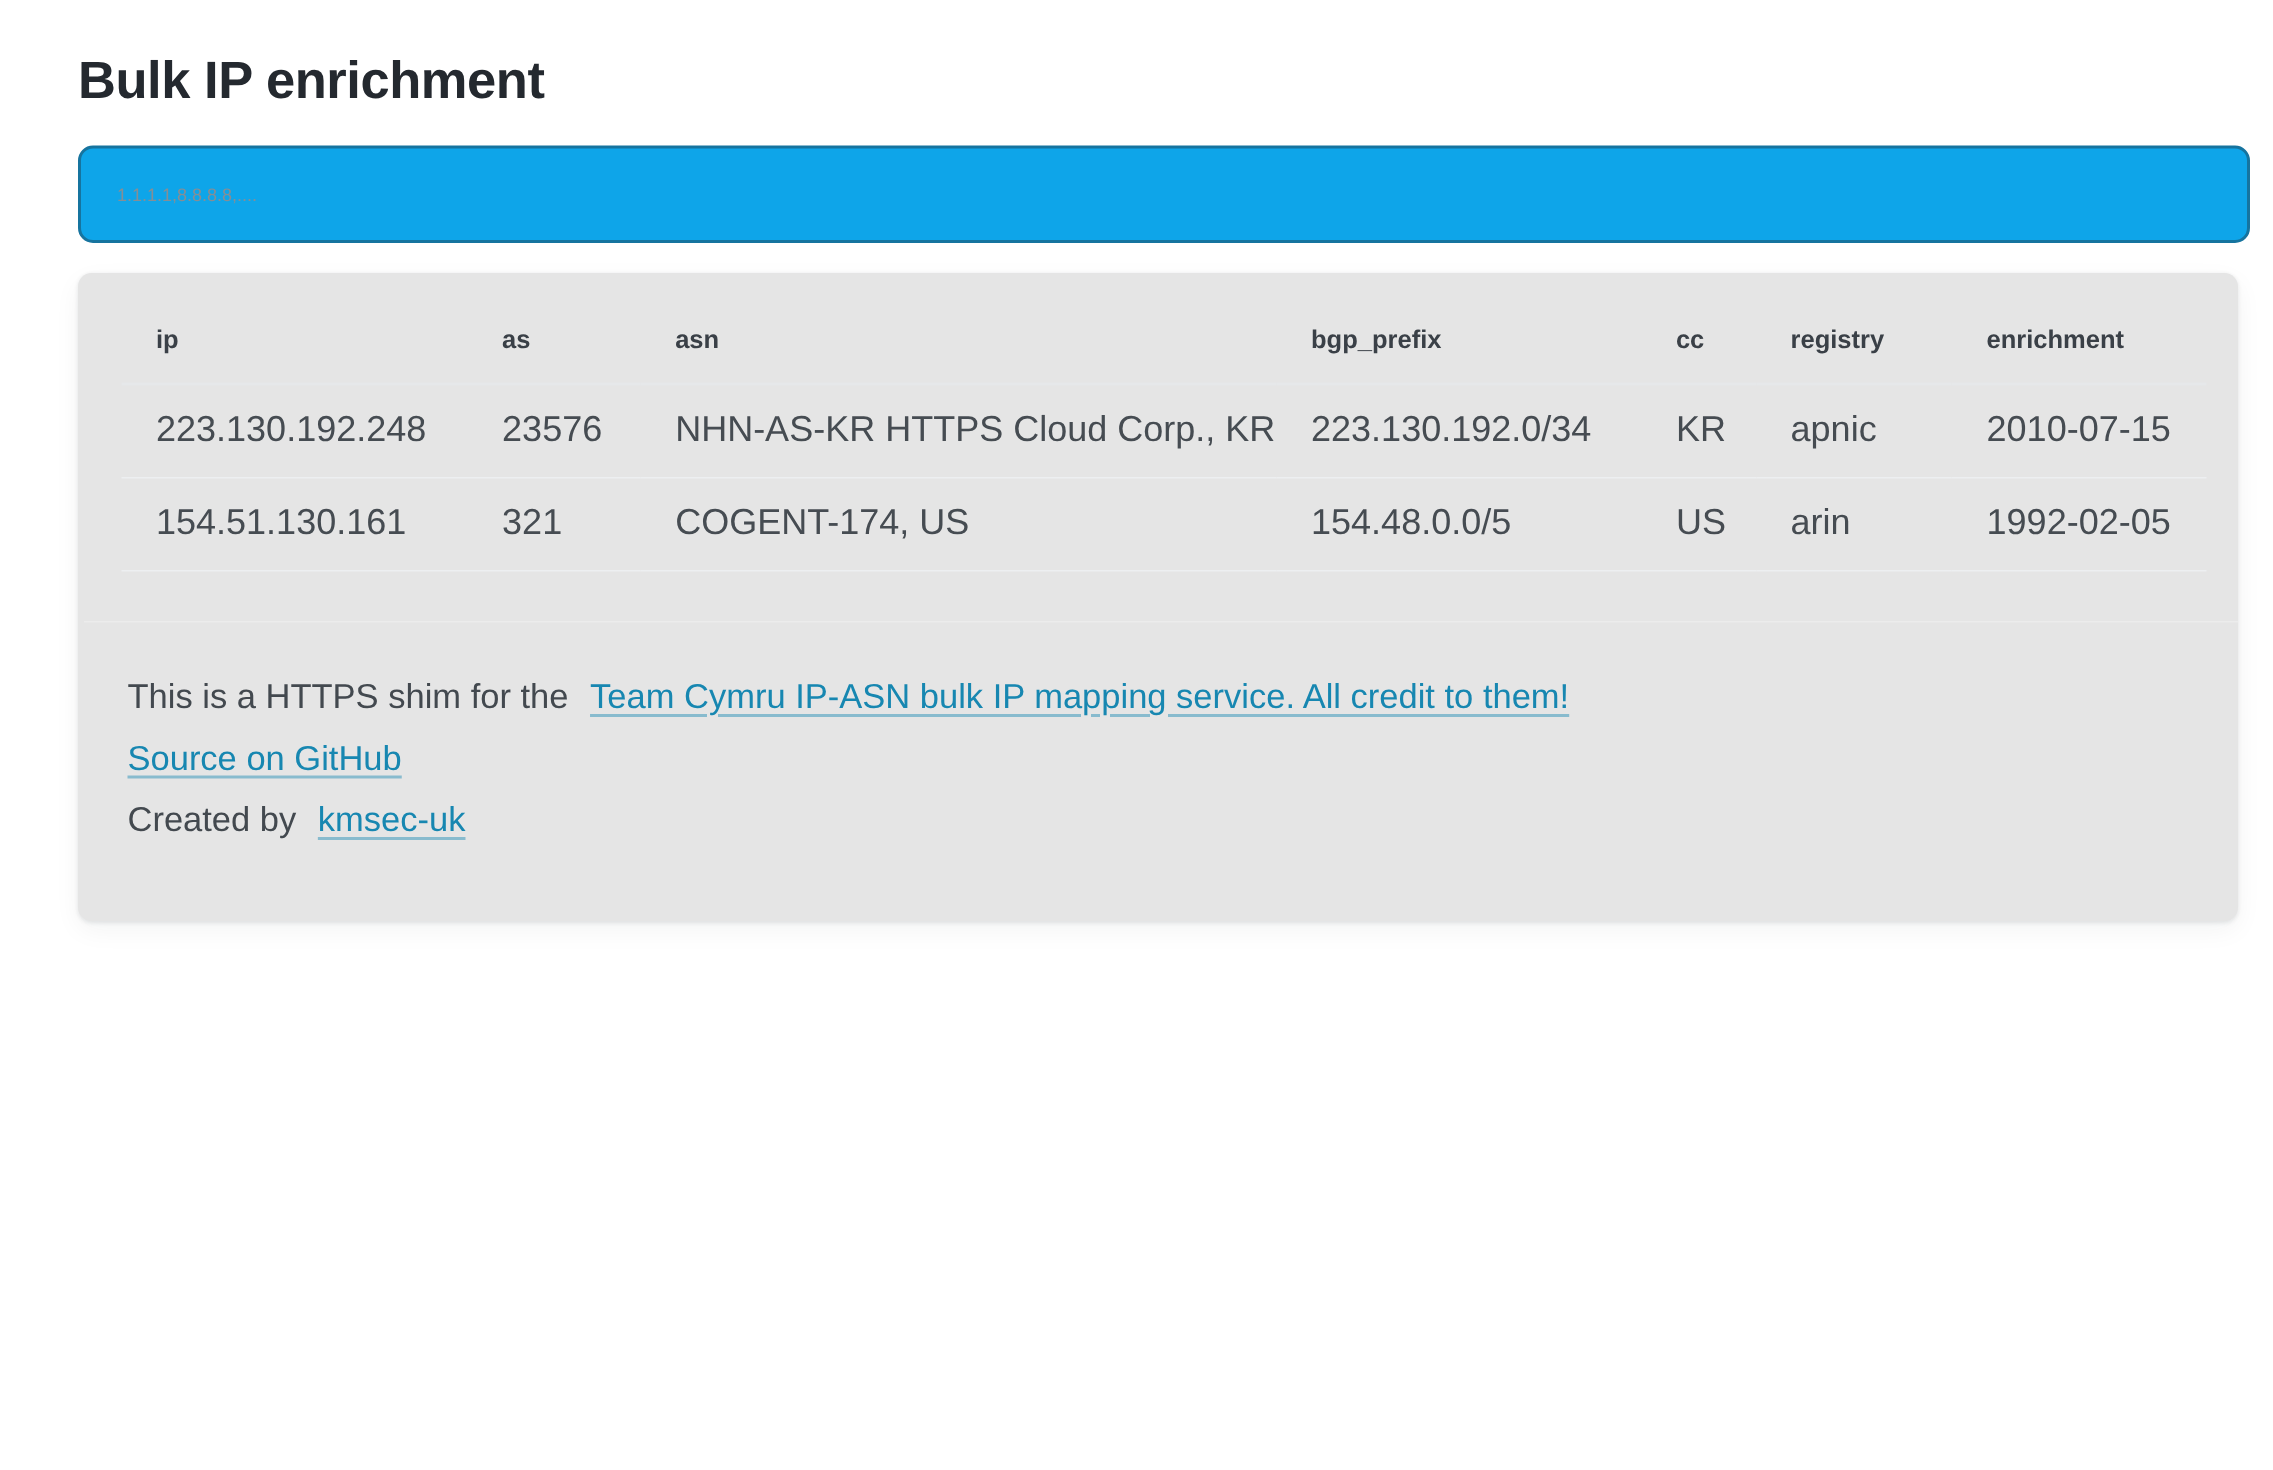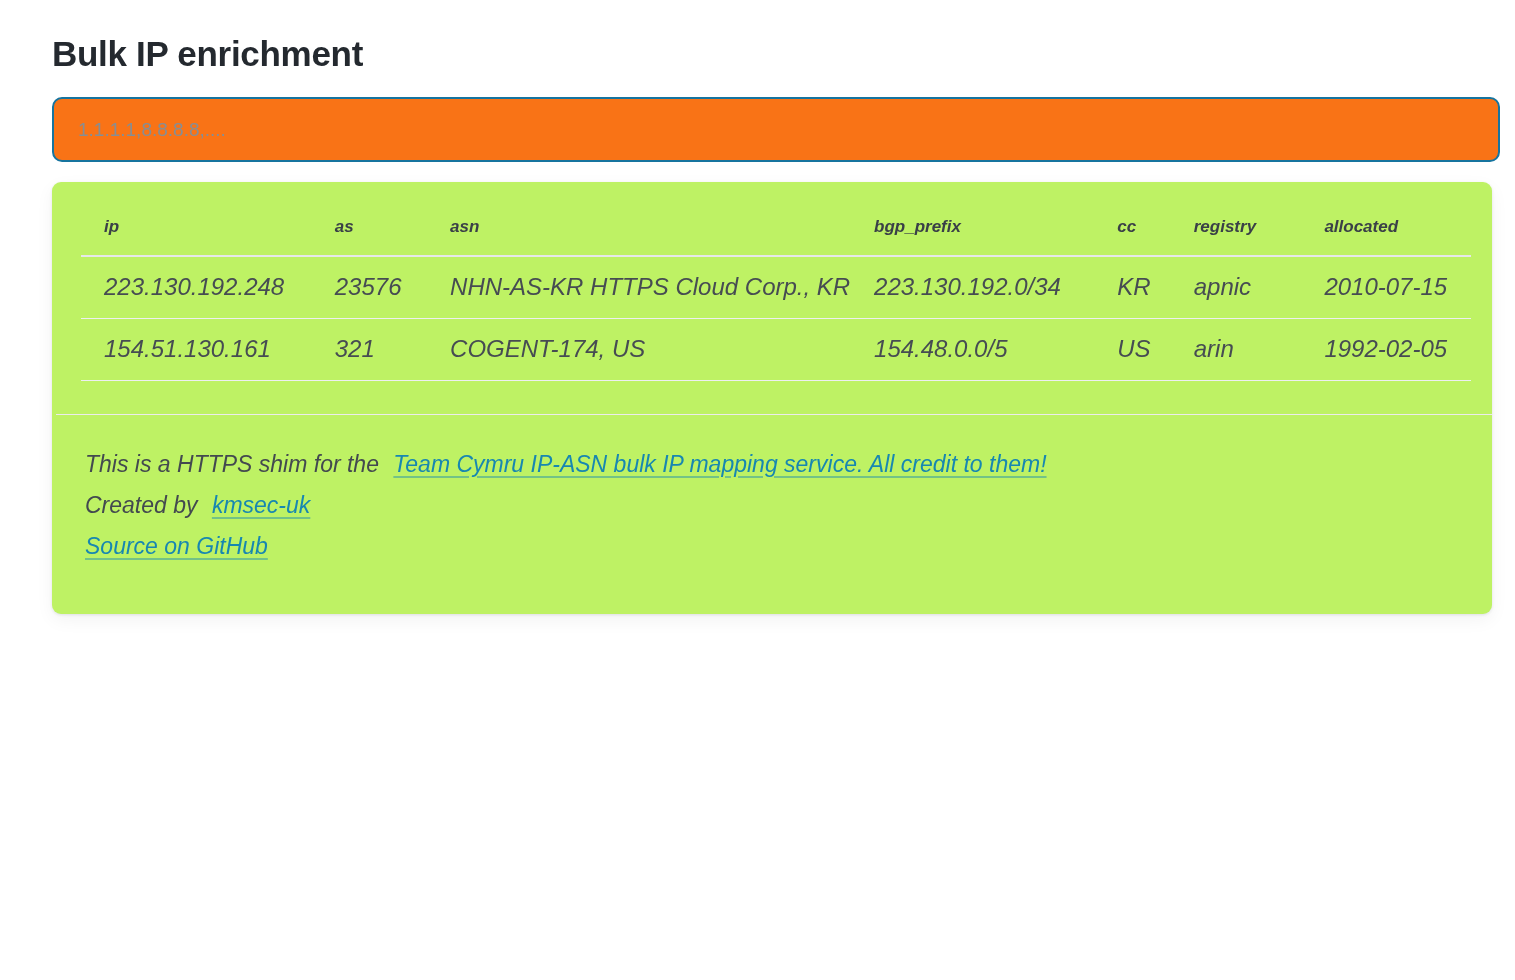--- a/index.html
+++ b/index.html
@@ -26,37 +26,36 @@
   }
 
   .ip-input {
     display: block;
     width: 100%;
     height: 65px;
     border: 2.5px solid #16749f;
     border-radius: 10px;
     padding: 0 24px;
     font-family: "Liberation Sans", "DejaVu Sans", sans-serif;
-    font-size: 19px;
+    font-size: 12px;
     color: #333a40;
     outline: none;
-    background: #f97316;
+    background: #0ea5e9;
   }
   .ip-input::placeholder {
     color: #868e95;
     opacity: 1;
   }
 
   .results-card {
     margin-top: 20px;
-    background: #bef264;
+    background: #e5e5e5;
     border-radius: 9px;
     box-shadow: 0 1px 3px rgba(20,30,40,0.10), 0 6px 18px rgba(20,30,40,0.05);
     overflow: hidden;
-    font-style: italic;
   }
 
   .table-wrap {
     padding: 0 21px 25px 21px;
   }
 
   table.results-table {
     width: 100%;
     border-collapse: collapse;
     table-layout: fixed;
@@ -131,21 +130,21 @@
     <div class="table-wrap">
       <table class="results-table">
         <thead>
           <tr>
             <th class="col-ip">ip</th>
             <th class="col-as">as</th>
             <th class="col-asn">asn</th>
             <th class="col-bgpprefix">bgp_prefix</th>
             <th class="col-cc">cc</th>
             <th class="col-registry">registry</th>
-            <th class="col-allocated">allocated</th>
+            <th class="col-allocated">enrichment</th>
           </tr>
         </thead>
         <tbody>
           <tr>
             <td>223.130.192.248</td>
             <td>23576</td>
             <td>NHN-AS-KR HTTPS Cloud Corp., KR</td>
             <td>223.130.192.0/34</td>
             <td>KR</td>
             <td>apnic</td>
@@ -162,20 +161,20 @@
           </tr>
         </tbody>
       </table>
     </div>
 
     <hr class="card-divider">
 
     <div class="card-footer">
       <p><span>This is a HTTPS shim for the </span><a class="text-link">Team Cymru IP-ASN bulk IP mapping service. All credit to them!</a></p>
 
+      <p><a class="text-link">Source on GitHub</a></p>
+
       <p><span>Created by </span><a class="text-link">kmsec-uk</a></p>
-
-      <p><a class="text-link">Source on GitHub</a></p>
     </div>
 
   </div>
 
 </div>
 
 </body></html>

